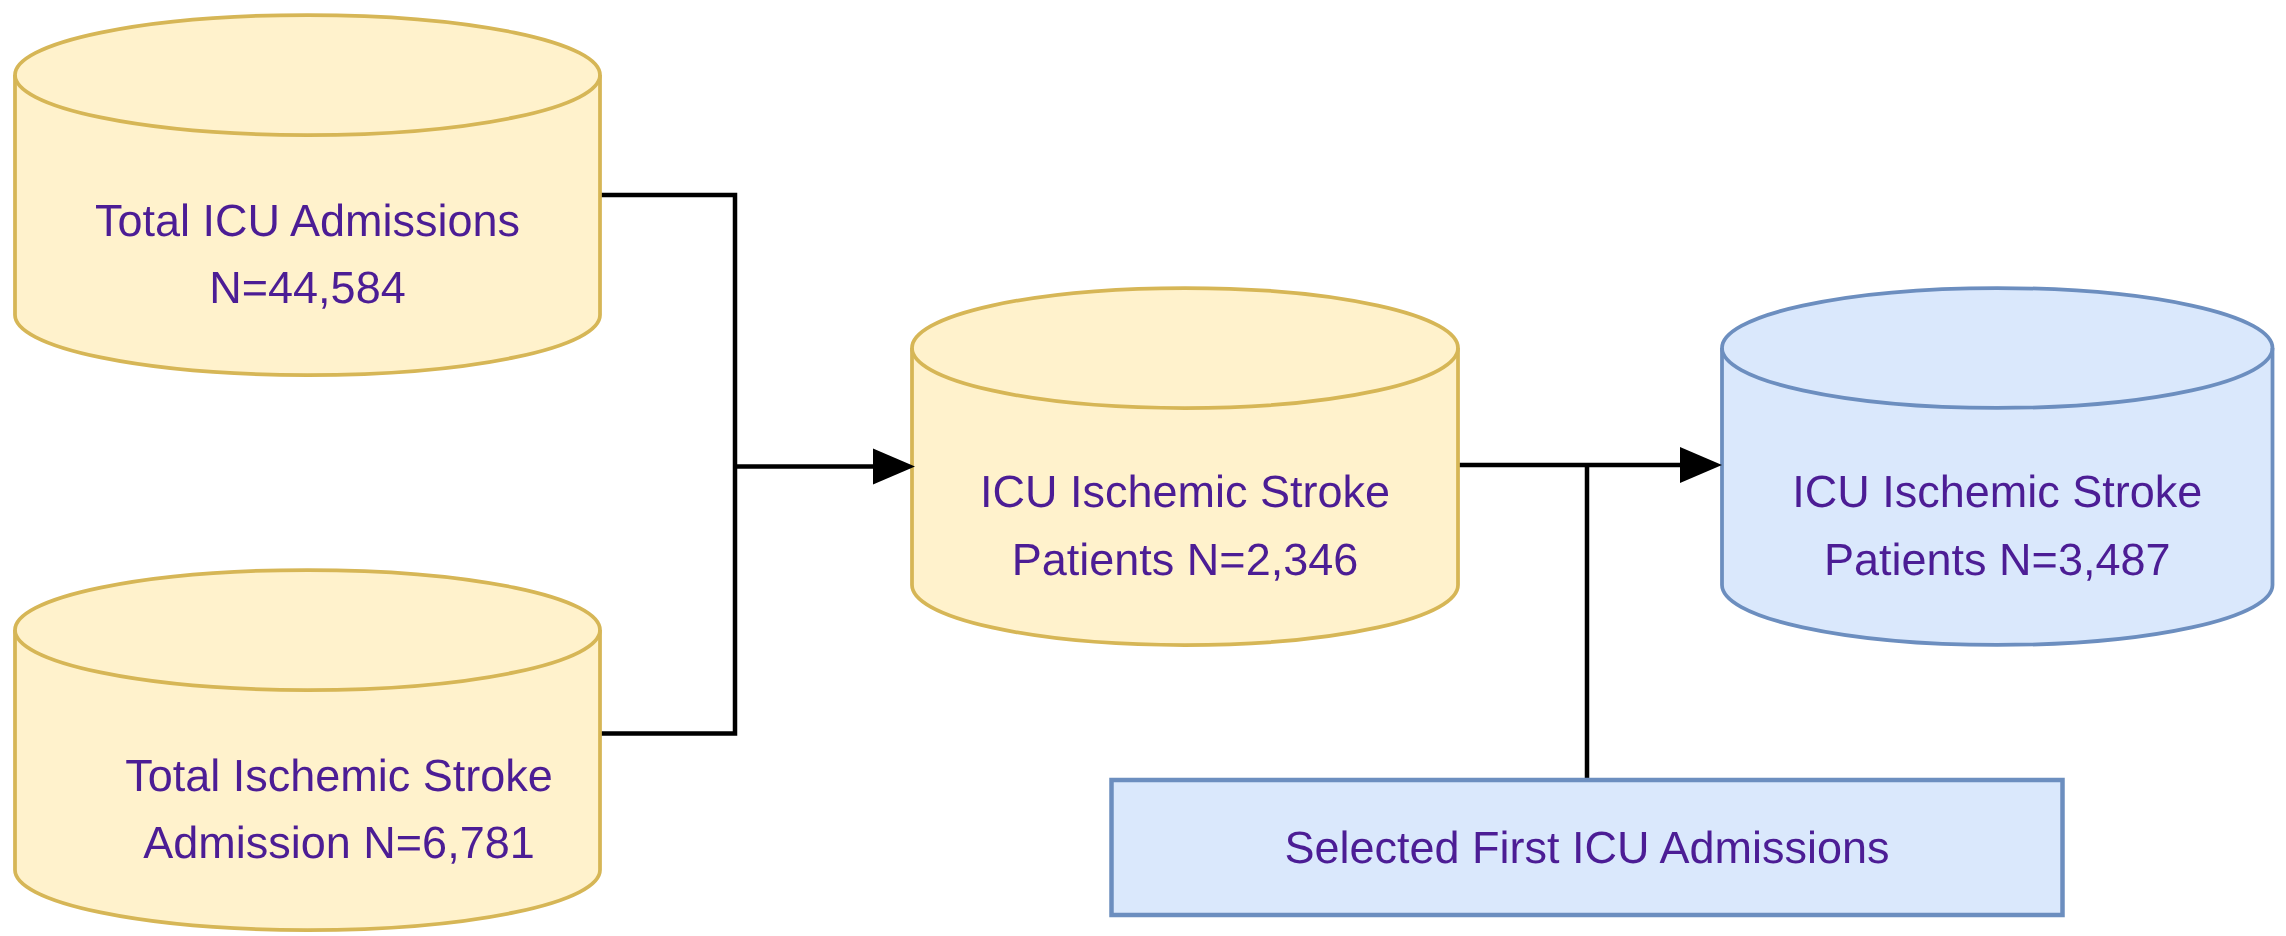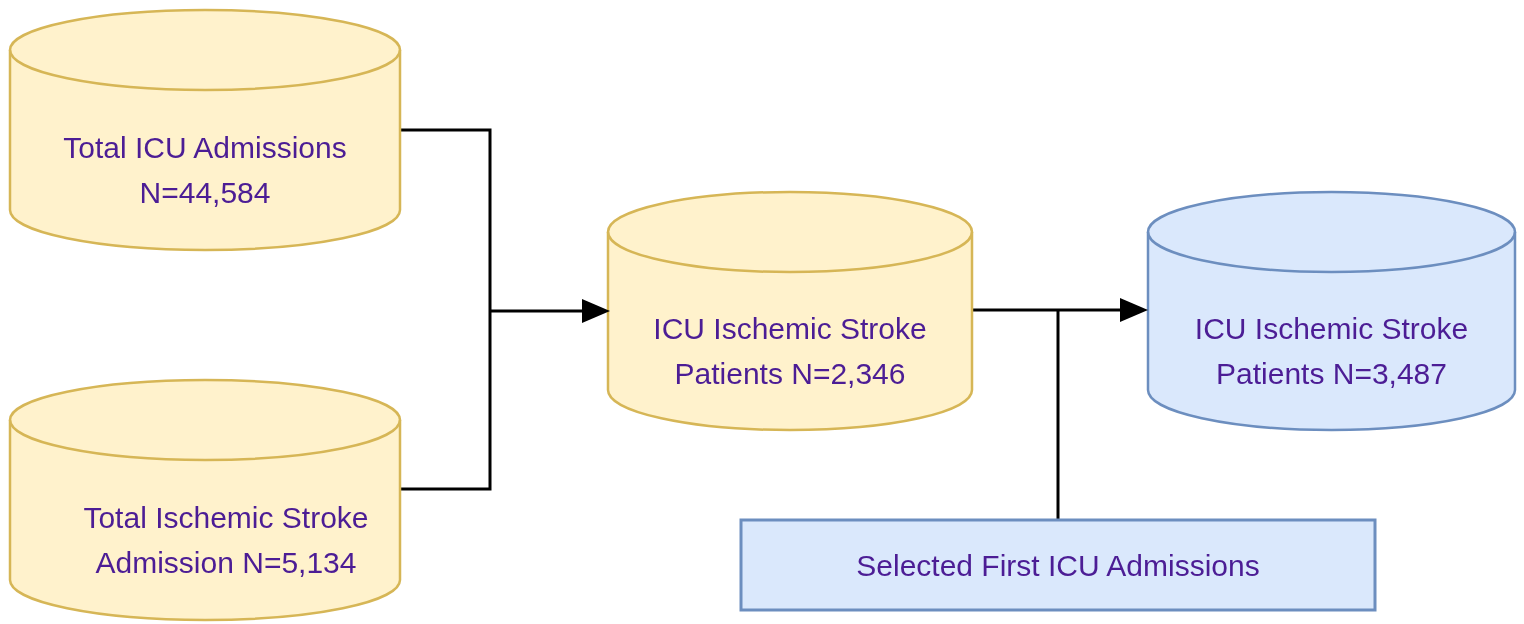--- a/index.html
+++ b/index.html
@@ -78,21 +78,21 @@
     <polygon points="1120,298 1148,310 1120,322" fill="#000000"></polygon>
   </svg>
 
   <div class="node-label" style="left:10px; top:90px; width:390px; height:160px;">
     <span>Total ICU Admissions</span>
     <span>N=44,584</span>
   </div>
 
   <div class="node-label" style="left:10px; top:460px; width:390px; height:160px;margin-left:21px;">
     <span>Total Ischemic Stroke</span>
-    <span>Admission N=5,134</span>
+    <span>Admission N=6,781</span>
   </div>
 
   <div class="node-label" style="left:608px; top:272px; width:364px; height:158px;">
     <span>ICU Ischemic Stroke</span>
     <span>Patients N=2,346</span>
   </div>
 
   <div class="node-label" style="left:1148px; top:272px; width:367px; height:158px;">
     <span>ICU Ischemic Stroke</span>
     <span>Patients N=3,487</span>

